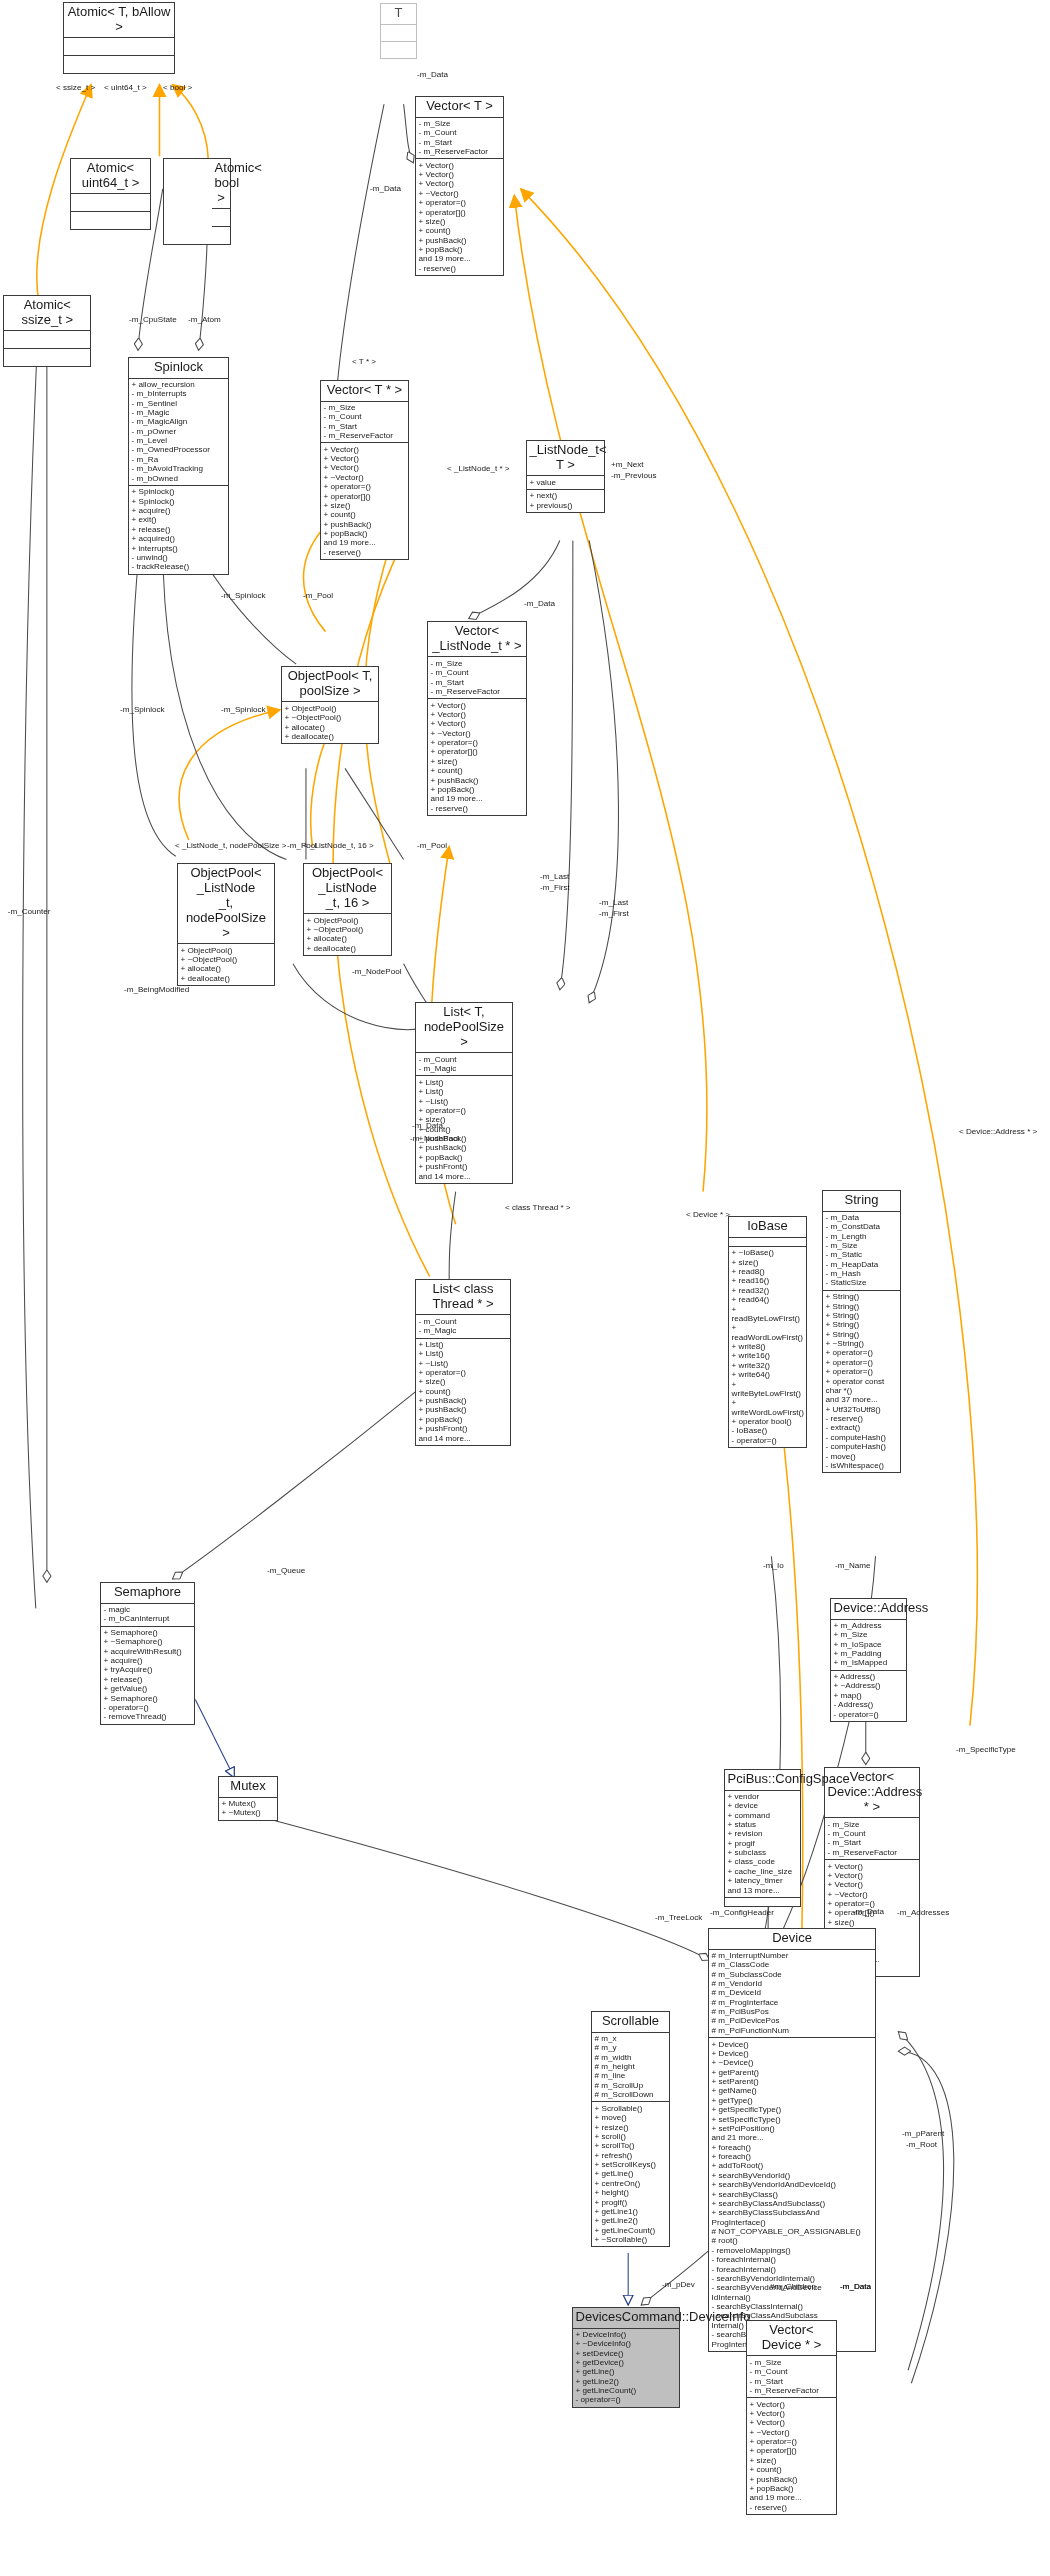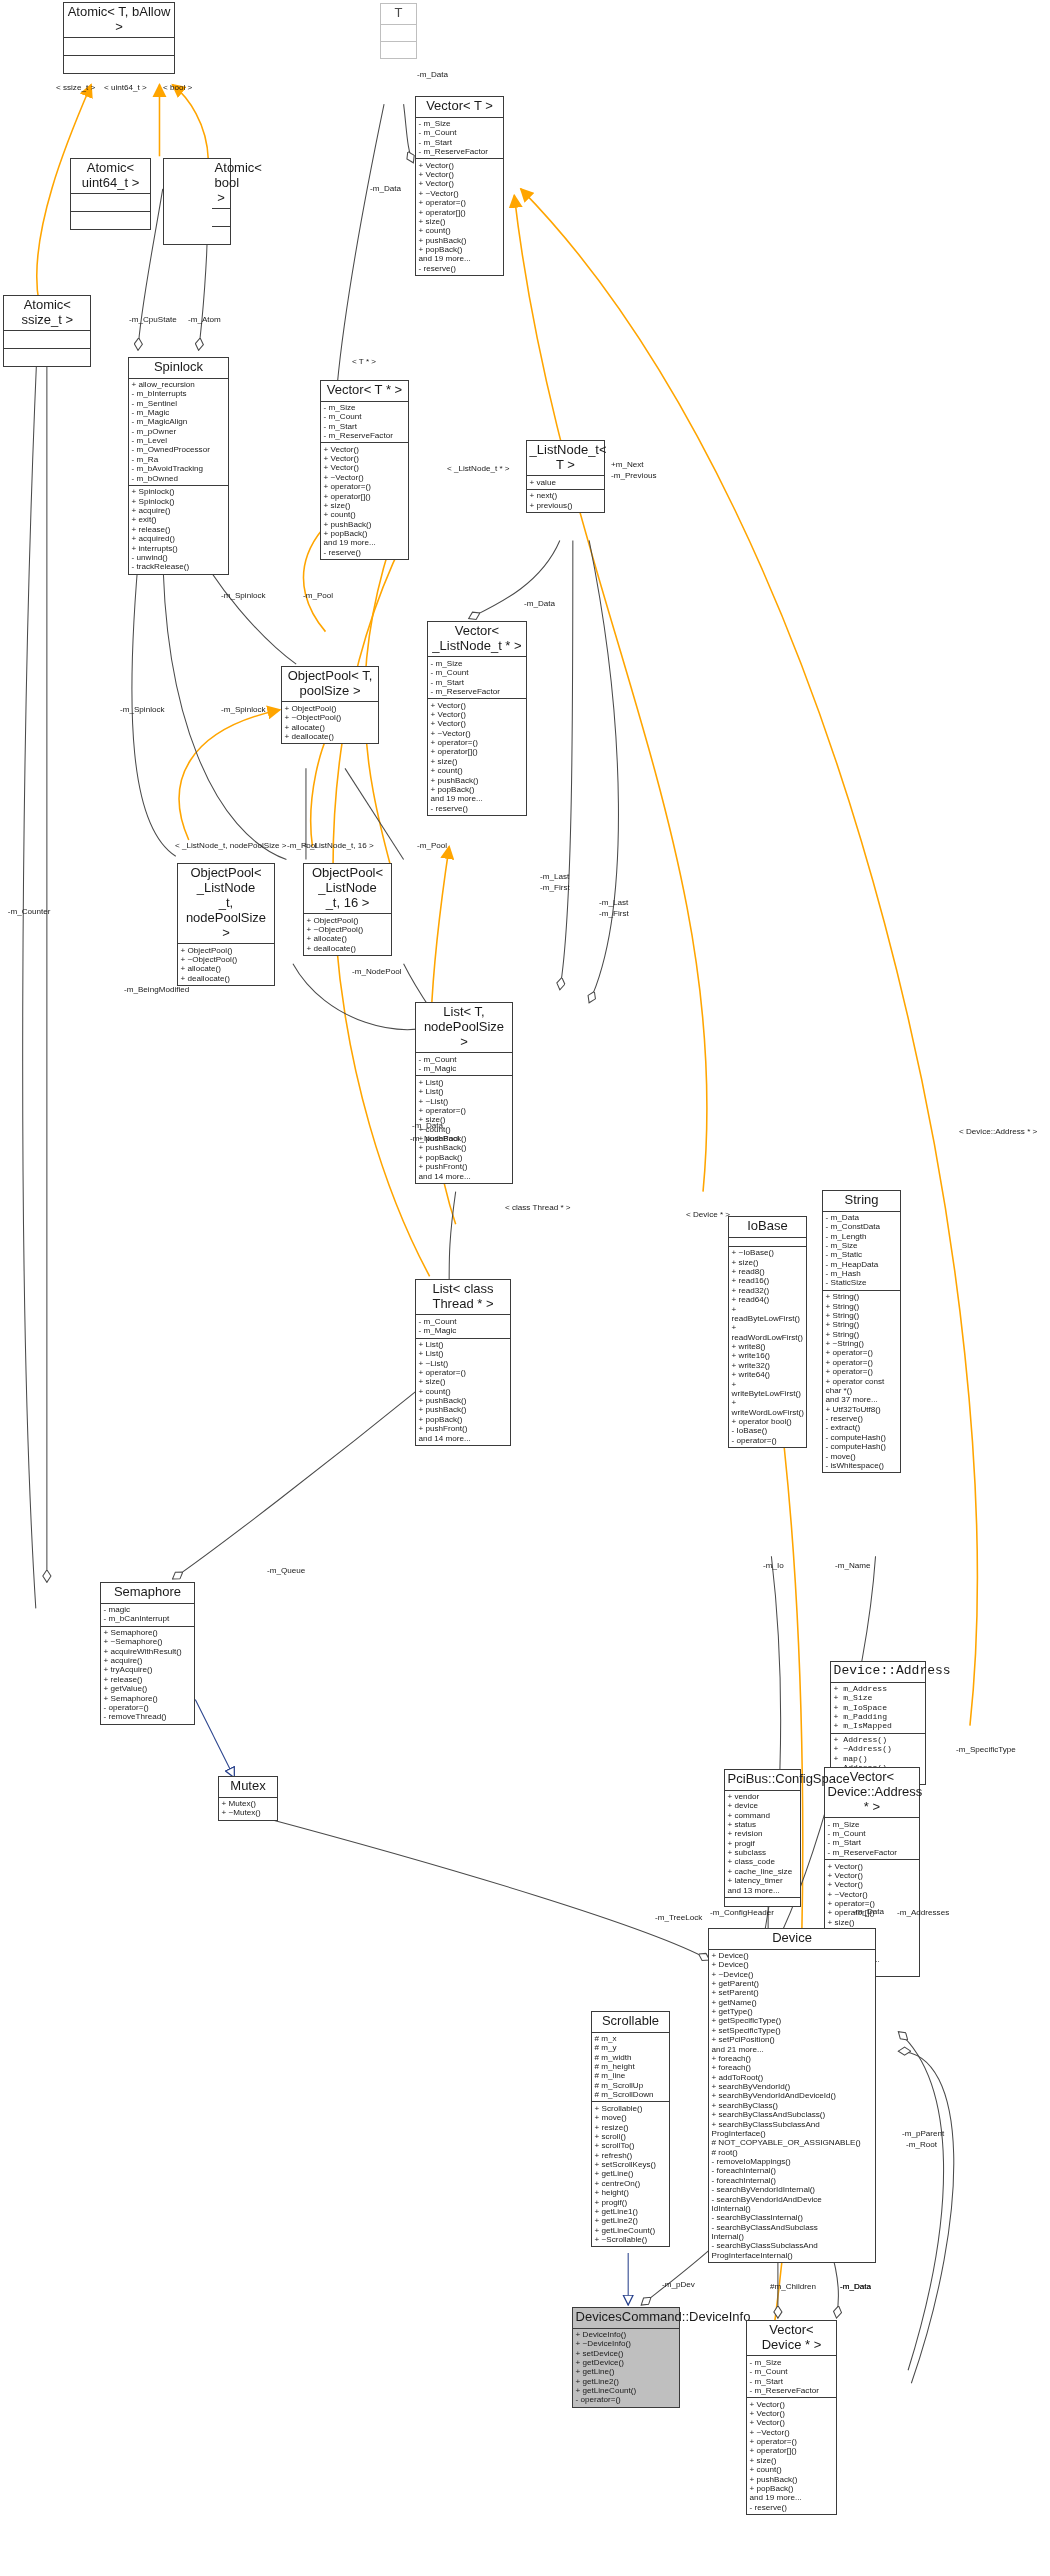--- a/index.html
+++ b/index.html
@@ -413,21 +413,21 @@
         <div>+ Utf32ToUtf8()</div>
         <div>- reserve()</div>
         <div>- extract()</div>
         <div>- computeHash()</div>
         <div>- computeHash()</div>
         <div>- move()</div>
         <div>- isWhitespace()</div>
       </div>
   </div>
 
-  <div class="node" style="left:830px;top:1661px;width:96px;font-family:Liberation Mono, monospace;">
+  <div class="node" style="left:830px;top:1598px;width:77px;">
     <div class="title">Device::Address</div>
     <div class="sec">
         <div>+ m_Address</div>
         <div>+ m_Size</div>
         <div>+ m_IoSpace</div>
         <div>+ m_Padding</div>
         <div>+ m_IsMapped</div>
       </div>
     <div class="sec">
         <div>+ Address()</div>
@@ -475,20 +475,31 @@
         <div>+ class_code</div>
         <div>+ cache_line_size</div>
         <div>+ latency_timer</div>
         <div>and 13 more...</div>
       </div>
     <div class="sec" style="min-height:5.2px"></div>
   </div>
 
   <div class="node" style="left:708px;top:1928px;width:168px;">
     <div class="title">Device</div>
+    <div class="sec">
+        <div># m_InterruptNumber</div>
+        <div># m_ClassCode</div>
+        <div># m_SubclassCode</div>
+        <div># m_VendorId</div>
+        <div># m_DeviceId</div>
+        <div># m_ProgInterface</div>
+        <div># m_PciBusPos</div>
+        <div># m_PciDevicePos</div>
+        <div># m_PciFunctionNum</div>
+      </div>
     <div class="sec">
         <div>+ Device()</div>
         <div>+ Device()</div>
         <div>+ ~Device()</div>
         <div>+ getParent()</div>
         <div>+ setParent()</div>
         <div>+ getName()</div>
         <div>+ getType()</div>
         <div>+ getSpecificType()</div>
         <div>+ setSpecificType()</div>

